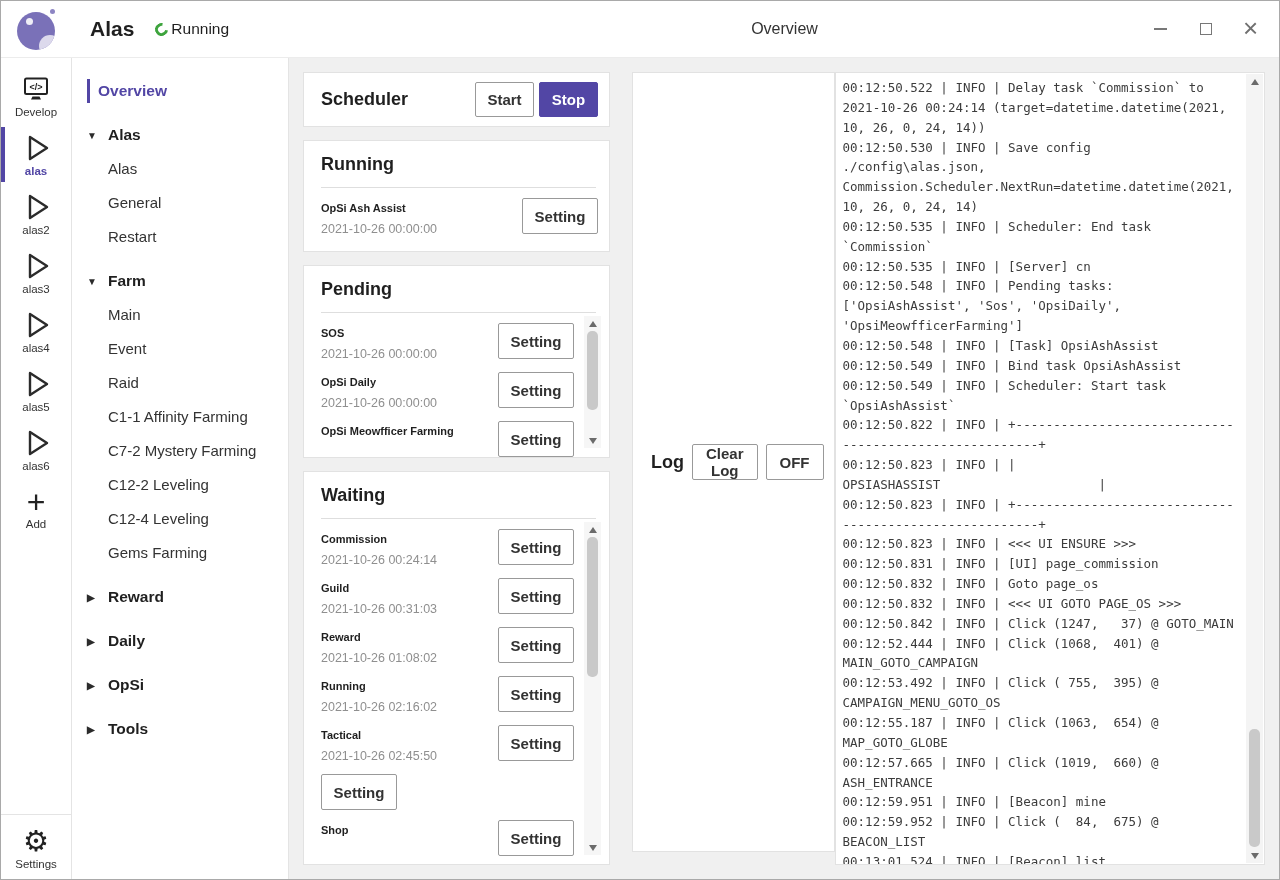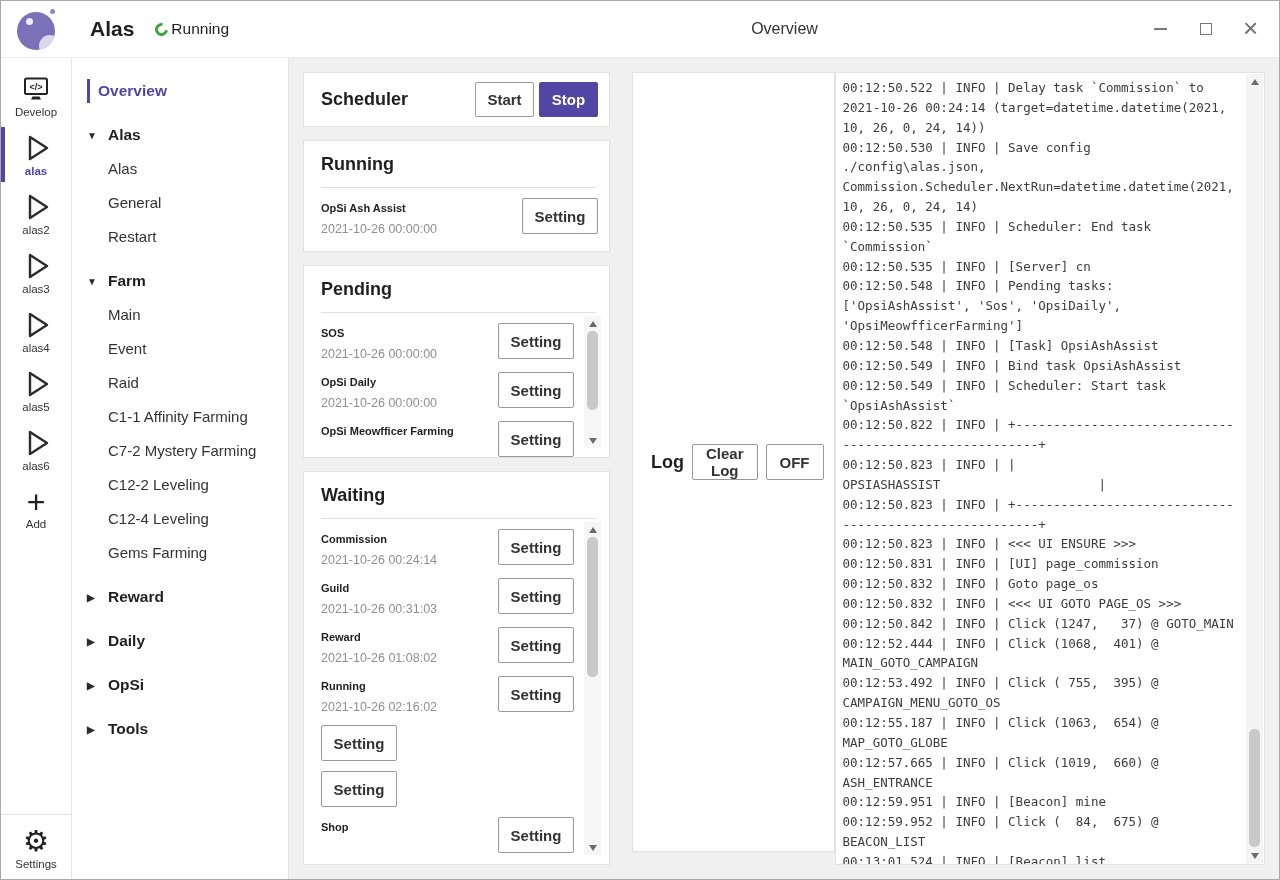--- a/index.html
+++ b/index.html
@@ -325,20 +325,24 @@
               <button class="btn btn-setting">Setting</button>
             </div>
             <div class="task-row">
               <div class="task-info">
                 <div class="task-name">Running</div>
                 <div class="task-time">2021-10-26 02:16:02</div>
               </div>
               <button class="btn btn-setting">Setting</button>
             </div>
             <div class="task-row">
+              <div class="task-info">
+                <div class="task-name">Tactical</div>
+                <div class="task-time">2021-10-26 02:45:50</div>
+              </div>
               <button class="btn btn-setting">Setting</button>
             </div>
             <div class="task-row">
               <button class="btn btn-setting">Setting</button>
             </div>
             <div class="task-row">
               <div class="task-info">
                 <div class="task-name">Shop</div>
               </div>
               <button class="btn btn-setting">Setting</button>

